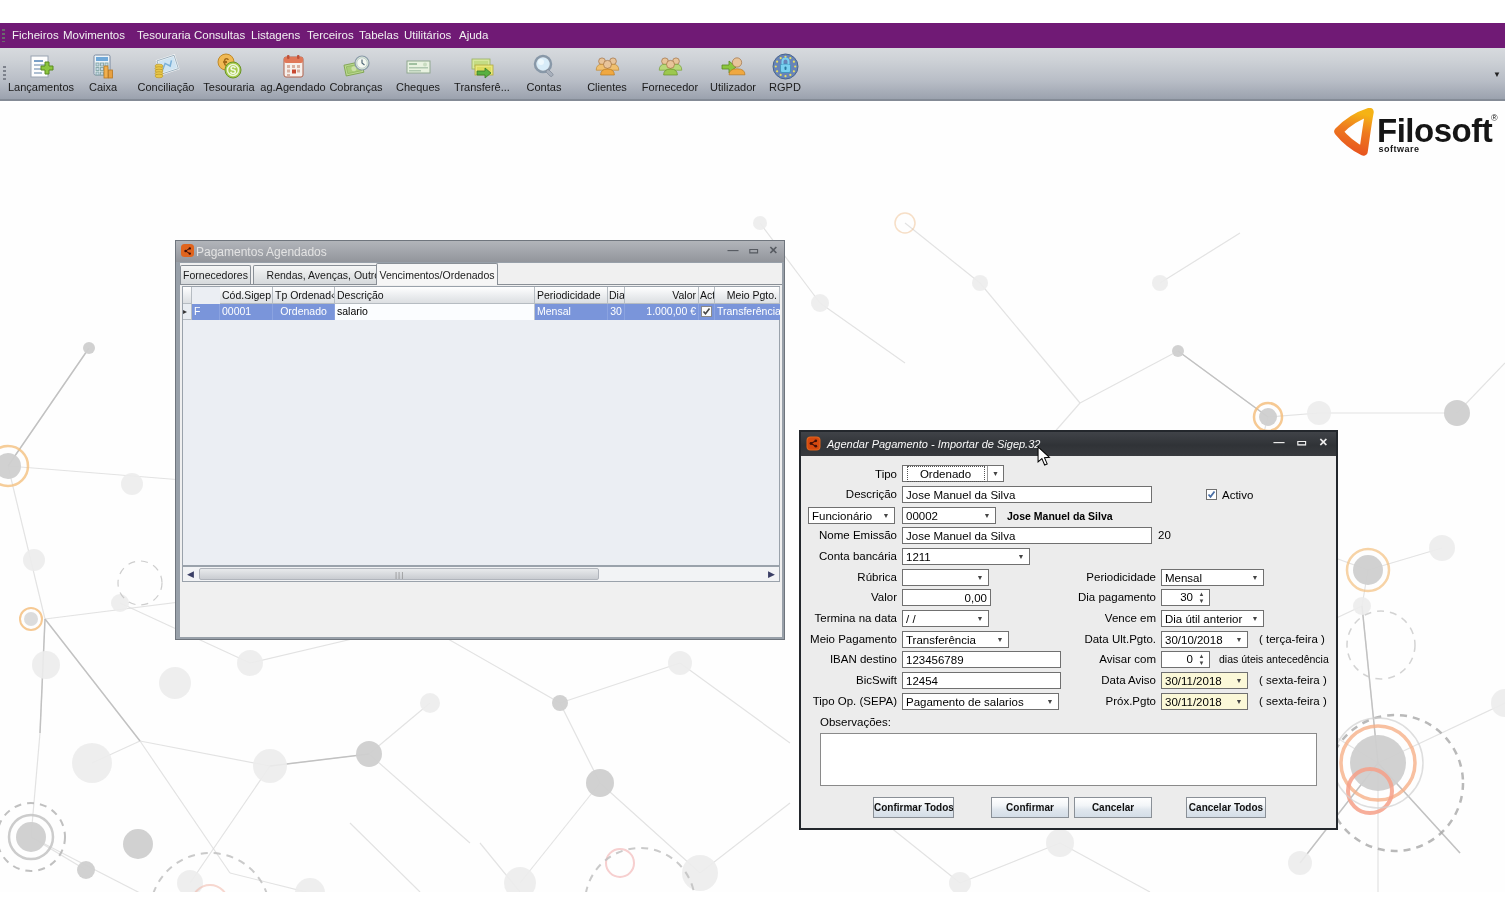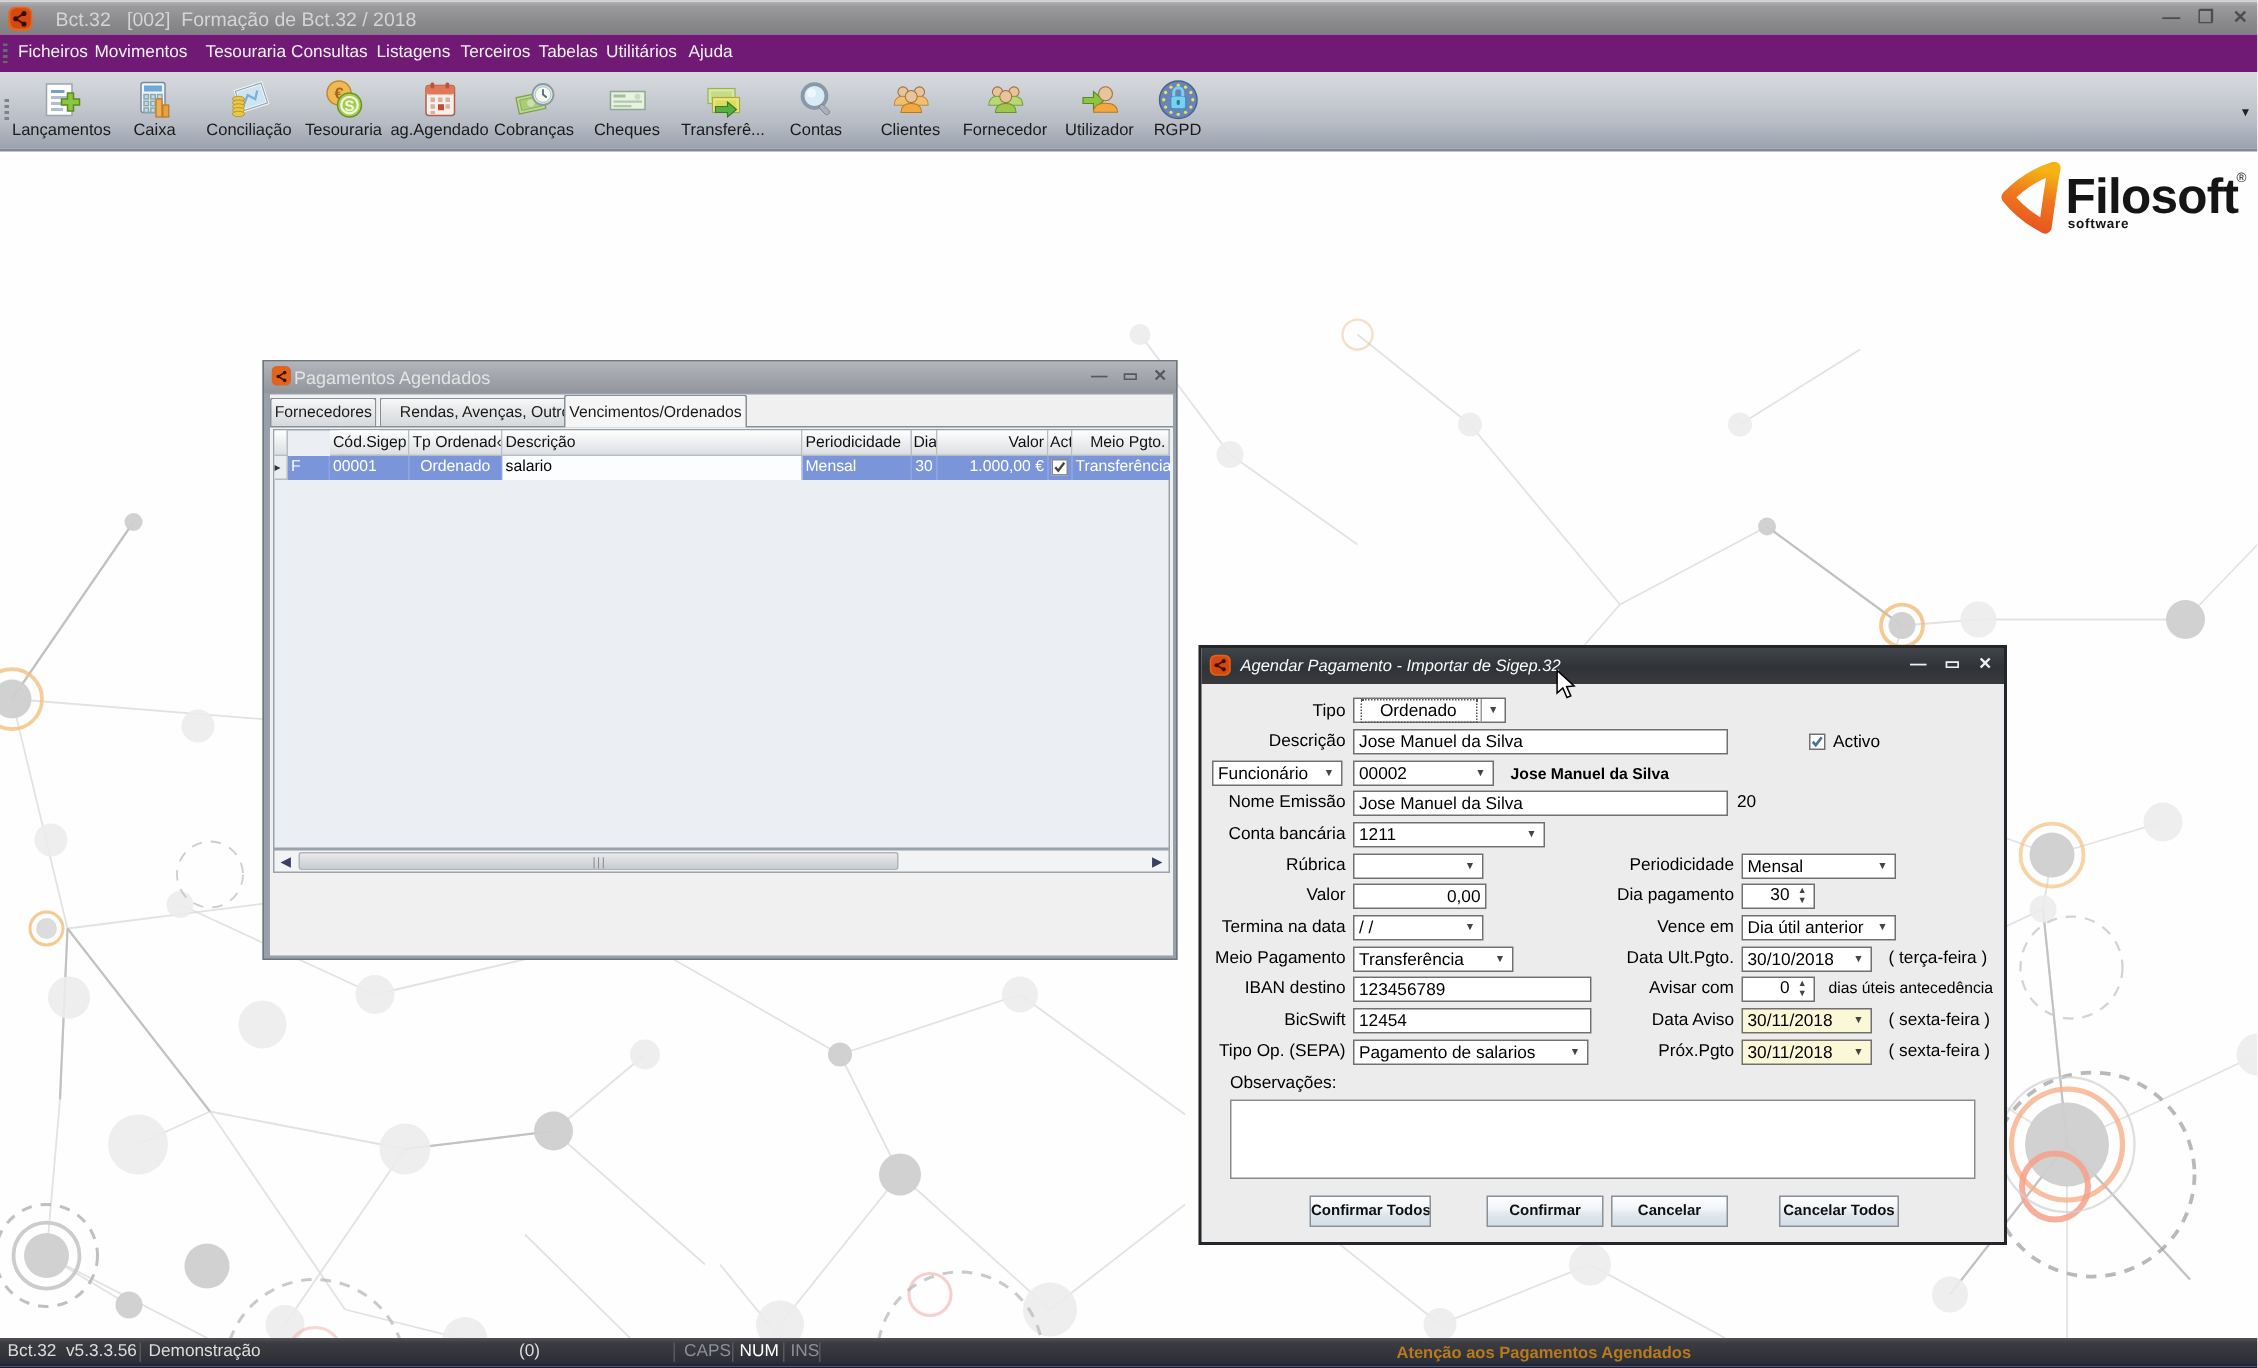--- a/index.html
+++ b/index.html
@@ -84,32 +84,20 @@
 .note { position:absolute; font-size:11.5px; color:#000; white-space:nowrap; }
 
 #statusbar { position:absolute; left:0; top:892px; width:1505px; height:20px;
   background:linear-gradient(180deg,#505258 0%,#3a3c42 18%,#323438 60%,#2b2f3a 85%,#1d2338 100%);
   border-bottom:1px solid #161d33; font-size:11.5px; color:#dcdcdc; }
 #statusbar .sep { position:absolute; top:3px; width:1px; height:13px; background:#56585e; }
 </style>
 </head>
 <body>
 <div id="app">
-  <div id="titlebar">
-    <svg style="position:absolute; left:5px; top:3px; width:17px; height:17px;" viewBox="0 0 17 17">
-      <rect x="0.5" y="0.5" width="16" height="16" rx="4.5" fill="#e8651a"></rect>
-      <rect x="2" y="1.5" width="13.5" height="13.5" rx="4" fill="#d4490f"></rect>
-      <circle cx="5.5" cy="8.5" r="1.7" fill="#38100a"></circle>
-        <circle cx="11" cy="5" r="1.7" fill="#38100a"></circle>
-        <circle cx="11" cy="12" r="1.7" fill="#38100a"></circle>
-      <path d="M5.5 8.5 L11 5 M5.5 8.5 L11 12" stroke="#38100a" stroke-width="1.3"></path>
-    </svg>
-    <span class="ttext">Bct.32&nbsp;&nbsp;&nbsp;[002]&nbsp;&nbsp;Formação de Bct.32 / 2018</span>
-    <div class="winbtns"><span>—</span><span>❐</span><span>✕</span></div>
-  </div>
 
   <div id="menubar">
     <div class="grip"></div>
     <span class="mi" style="left:12px">Ficheiros</span>
     <span class="mi" style="left:63px">Movimentos</span>
     <span class="mi" style="left:137px">Tesouraria</span>
     <span class="mi" style="left:194px">Consultas</span>
     <span class="mi" style="left:251px">Listagens</span>
     <span class="mi" style="left:307px">Terceiros</span>
     <span class="mi" style="left:359px">Tabelas</span>
@@ -570,27 +558,13 @@
 <div class="btn" style="left:273px; top:341px; width:78px; font-weight:bold; font-size:10px;">Cancelar</div>
 <div class="btn" style="left:385px; top:341px; width:80px; font-weight:bold; font-size:10px;">Cancelar Todos</div>
       </div>
     </div>
 
     <svg style="position:absolute; left:1037px; top:343px; width:14px; height:21px;" viewBox="0 0 15 23">
       <path d="M1 1 L1 17.5 L5.2 13.8 L8.2 20.8 L11 19.6 L8 12.9 L13.4 12.4 Z" fill="#fff" stroke="#000" stroke-width="1.1"></path>
     </svg>
   </div>
 
-  <div id="statusbar">
-    <span style="position:absolute; left:5px; top:3px;">Bct.32&nbsp;&nbsp;v5.3.3.56</span>
-    <div class="sep" style="left:93px;"></div>
-    <span style="position:absolute; left:99px; top:3px;">Demonstração</span>
-    <span style="position:absolute; left:346px; top:3px;">(0)</span>
-    <div class="sep" style="left:449px;"></div>
-    <span style="position:absolute; left:456px; top:3px; color:#8e9095;">CAPS</span>
-    <div class="sep" style="left:488px;"></div>
-    <span style="position:absolute; left:493px; top:3px; color:#ffffff;">NUM</span>
-    <div class="sep" style="left:522px;"></div>
-    <span style="position:absolute; left:527px; top:3px; color:#8e9095;">INS</span>
-    <div class="sep" style="left:546px;"></div>
-    <span style="position:absolute; left:931px; top:4px; color:#b8791f; font-weight:bold; font-size:11px;">Atenção aos Pagamentos Agendados</span>
-  </div>
 </div>
 
 </body></html>

